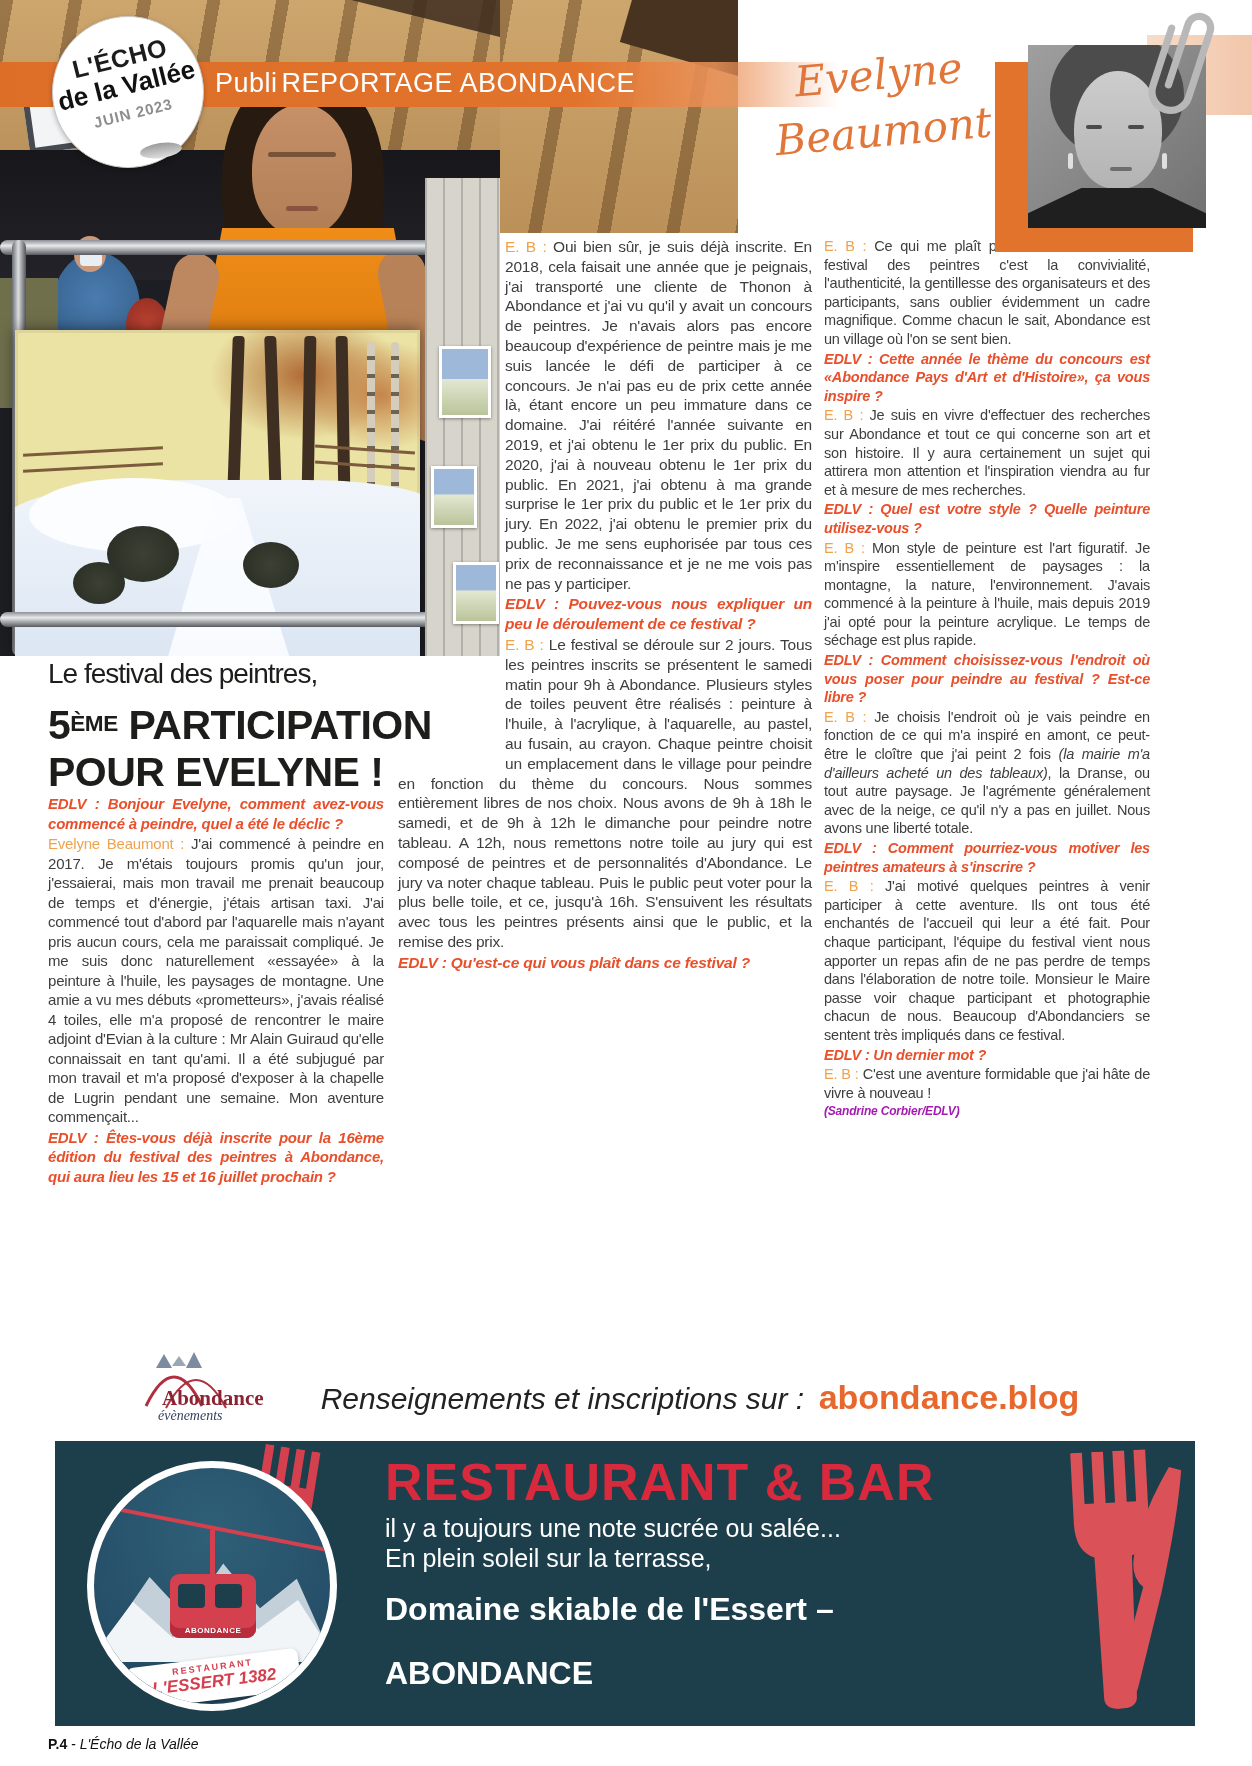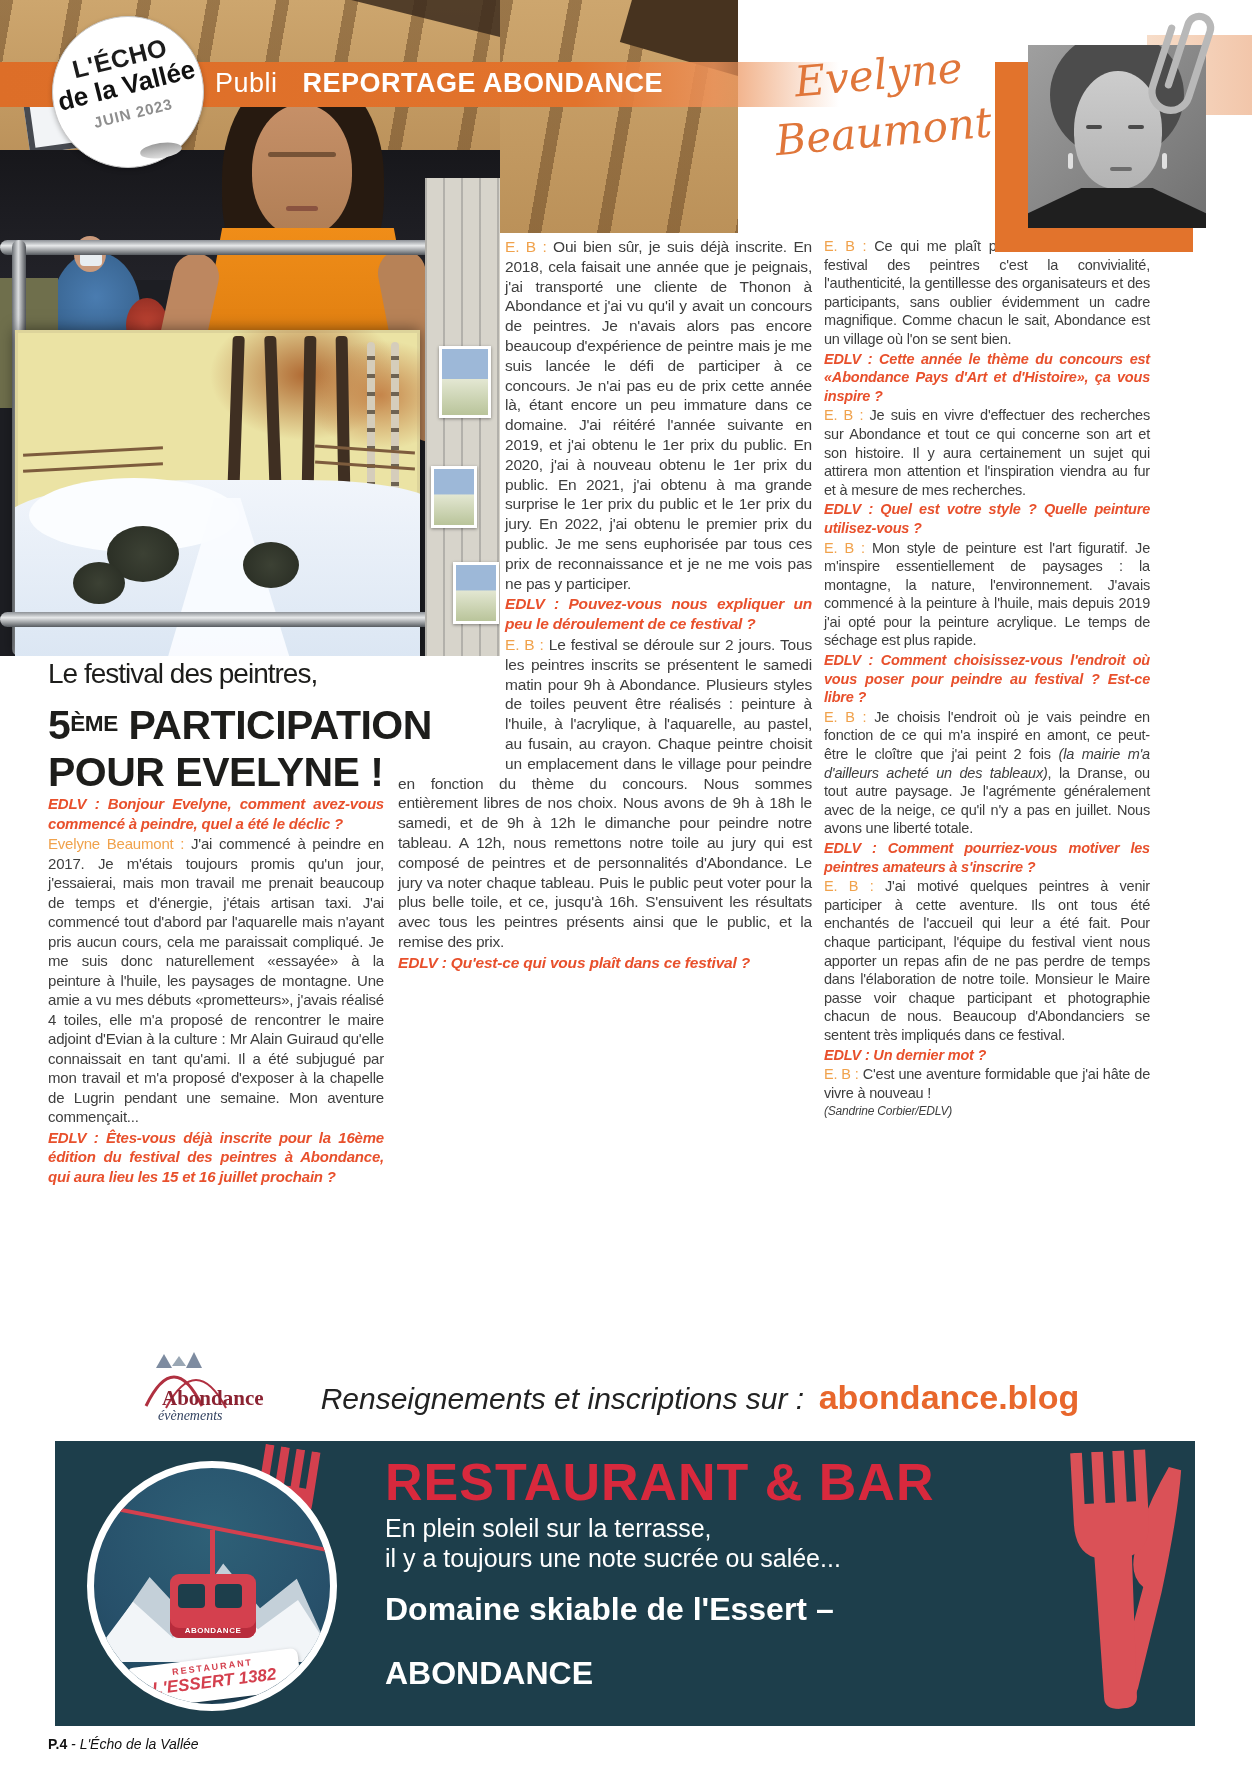--- a/index.html
+++ b/index.html
@@ -46,21 +46,21 @@
   .mini-art{width:100%;height:100%;background:linear-gradient(#9db8d8 45%,#e3e7d2 46%,#b9c49a);}
 
   
   #ceiling-ext{left:500px;top:0;width:238px;height:233px;background:linear-gradient(#cda66e,#bb9159);overflow:hidden;}
   .roof-dark{position:absolute;left:130px;top:-30px;width:260px;height:110px;background:#4a3categor520;background:#47331f;transform:rotate(16deg);}
 
   
   #band{left:0;top:62px;width:1252px;height:45px;z-index:5;background:linear-gradient(90deg,#dd6e28 0%,#e2732c 46%,rgba(236,146,90,.85) 57%,rgba(248,216,190,0) 67%);}
   #kicker{left:215px;top:68px;z-index:6;color:#fff;font-size:27px;letter-spacing:.5px;white-space:nowrap;}
   #kicker .light{font-weight:300;}
-  #kicker .bold{font-weight:700;margin-left:25px;}
+  #kicker .bold{font-weight:400;margin-left:4px;}
   #badge{left:52px;top:16px;width:150px;height:150px;z-index:7;background:#fff;border-radius:50%;border:1px solid #c9c9c9;box-shadow:0 2px 5px rgba(0,0,0,.25);}
   #badge .rot{position:absolute;inset:0;transform:rotate(-14deg);text-align:center;padding-top:26px;box-sizing:border-box;}
   .badge-l1{font-size:25px;font-weight:600;color:#1c1c1c;letter-spacing:.5px;}
   .badge-l2{font-size:26px;font-weight:800;color:#111;margin-top:-2px;}
   .badge-l3{font-size:15px;font-weight:600;color:#8e8e8e;letter-spacing:1px;margin-top:4px;}
   .badge-peel{position:absolute;left:58%;top:84%;width:42px;height:15px;border-radius:50%;background:linear-gradient(#9a9a9a,#dedede);transform:rotate(-8deg);}
 
   
   #pink-block{left:1147px;top:35px;width:105px;height:80px;z-index:4;background:linear-gradient(90deg,#f7ddc9,#f2c6aa);}
   #byline{left:756px;top:46px;width:250px;z-index:6;text-align:center;transform:rotate(-5deg);color:#e0763a;font-family:"DejaVu Serif",serif;font-style:italic;}
@@ -81,21 +81,21 @@
   #headline .h1{font-size:28px;font-weight:300;letter-spacing:-1px;line-height:52px;}
   #headline .h2,#headline .h3{font-size:41px;font-weight:800;letter-spacing:-.5px;line-height:47px;}
   #headline sup{font-size:55%;vertical-align:8px;}
 
   
   .col{color:#3e3e3e;text-align:justify;letter-spacing:-.2px;}
   .col p{margin:0;}
   .col .q{color:#e8502c;font-weight:bold;font-style:italic;margin:1px 0;}
   .col .speaker{color:#f0a24c;}
   .col .it{font-style:italic;}
-  .col .credit{font-style:italic;font-size:12px;color:#404040;}
+  .col .credit{font-style:italic;font-size:12px;color:#a21caf;font-weight:bold;}
   #col-left{left:48px;top:793px;width:336px;font-size:15px;line-height:19.5px;}
   #col-mid{left:398px;top:237px;width:414px;font-size:15.5px;line-height:19.8px;}
   #col-mid .spacer{float:left;width:107px;height:536px;}
   #col-right{left:824px;top:237px;width:326px;font-size:14.5px;line-height:18.6px;}
 
   
   #ab-logo{left:128px;top:1346px;width:140px;height:96px;}
   #ab-logo .t1{position:absolute;left:34px;top:40px;font-family:"Liberation Serif",serif;font-weight:bold;font-size:21px;color:#8b2332;}
   #ab-logo .t2{position:absolute;left:30px;top:62px;font-family:Liberation Serif, serif;font-style:italic;font-size:14px;color:#32415f;}
   #info-line{left:240px;top:1378px;width:920px;text-align:center;white-space:nowrap;}
@@ -296,22 +296,22 @@
           <div class="gw" style="left:45px"></div>
         <div class="g-label">ABONDANCE</div>
       </div>
       <div class="ribbon">
         <div class="r1">RESTAURANT</div>
         <div class="r2">L'ESSERT 1382</div>
       </div>
     </div>
     <div class="bn-center">
       <div class="bn-title">RESTAURANT &amp; BAR</div>
+      <div class="bn-sub">il y a toujours une note sucrée ou salée...</div>
       <div class="bn-sub">En plein soleil sur la terrasse,</div>
-      <div class="bn-sub">il y a toujours une note sucrée ou salée...</div>
       <div class="bn-domain">Domaine skiable de l'Essert – ABONDANCE</div>
     </div>
     <div class="knife-right">
       <svg width="55" height="235" viewBox="0 0 26 110">
           <path d="M7 0 Q0 26 2 45 Q3 55 10 58 L10 105 Q10 110 15 110 Q20 110 20 105 L19 58 Q17 20 13 0 Z" fill="#da5157"></path>
         </svg>
     </div>
     <div class="fork-right">
       <svg width="95" height="258" viewBox="0 0 40 110">
           <path d="M4 0 H9 V22 H13 V0 H18 V22 H22 V0 H27 V22 H31 V0 H36 V30 Q36 42 28 45 L27 105 Q27 110 20 110 Q13 110 13 105 L12 45 Q4 42 4 30 Z" fill="#da5157"></path>

